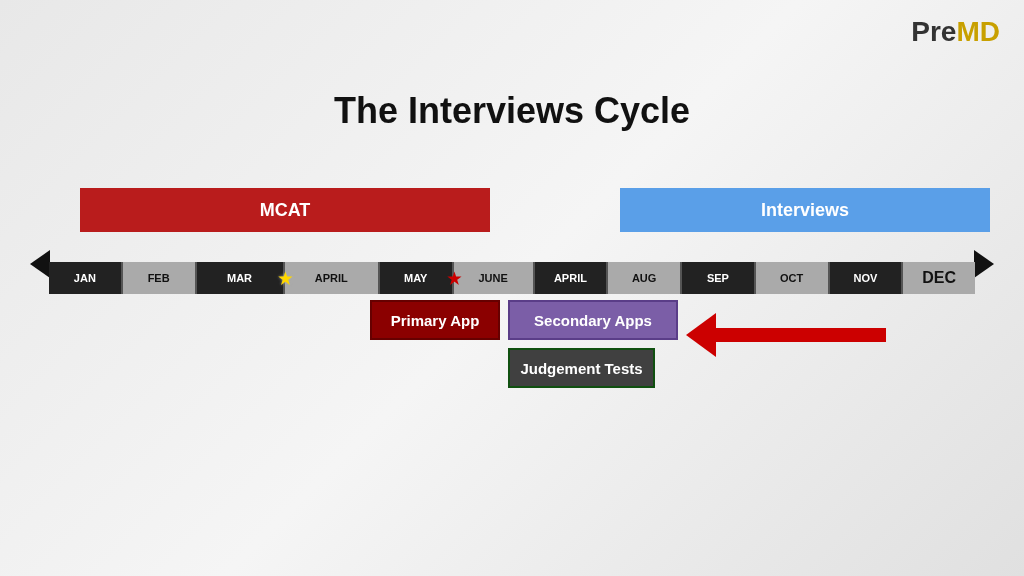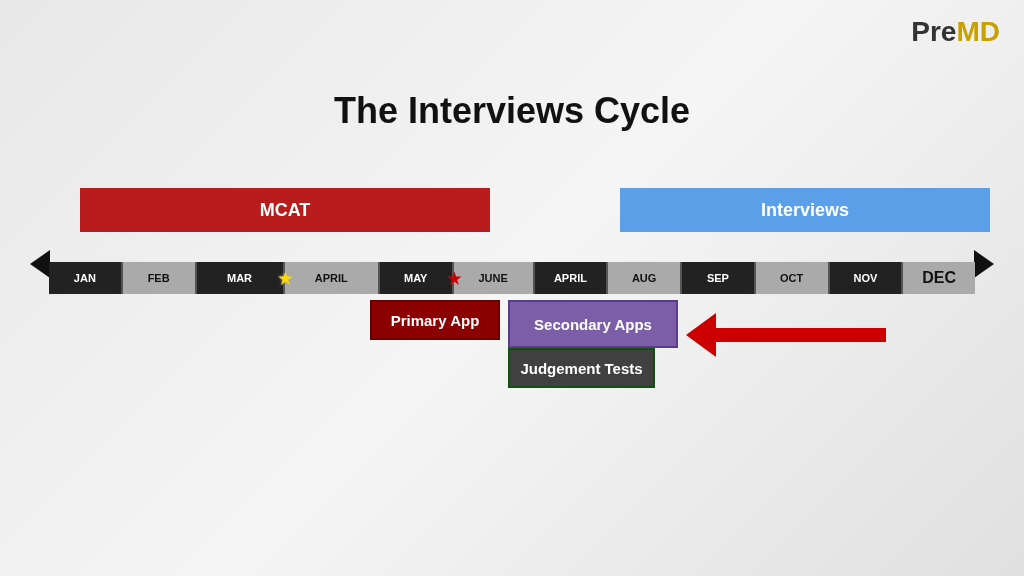--- a/index.html
+++ b/index.html
@@ -125,21 +125,21 @@
       font-size: 15px;
       font-weight: bold;
       border: 2px solid #600;
     }
 
     .secondary-apps-box {
       position: absolute;
       top: 52px;
       left: 478px;
       width: 170px;
-      height: 48px;
+      height: 40px;
       background: #7b5ea7;
       color: #fff;
       display: flex;
       align-items: center;
       justify-content: center;
       font-size: 15px;
       font-weight: bold;
       border: 2px solid #5a3d88;
     }
 

